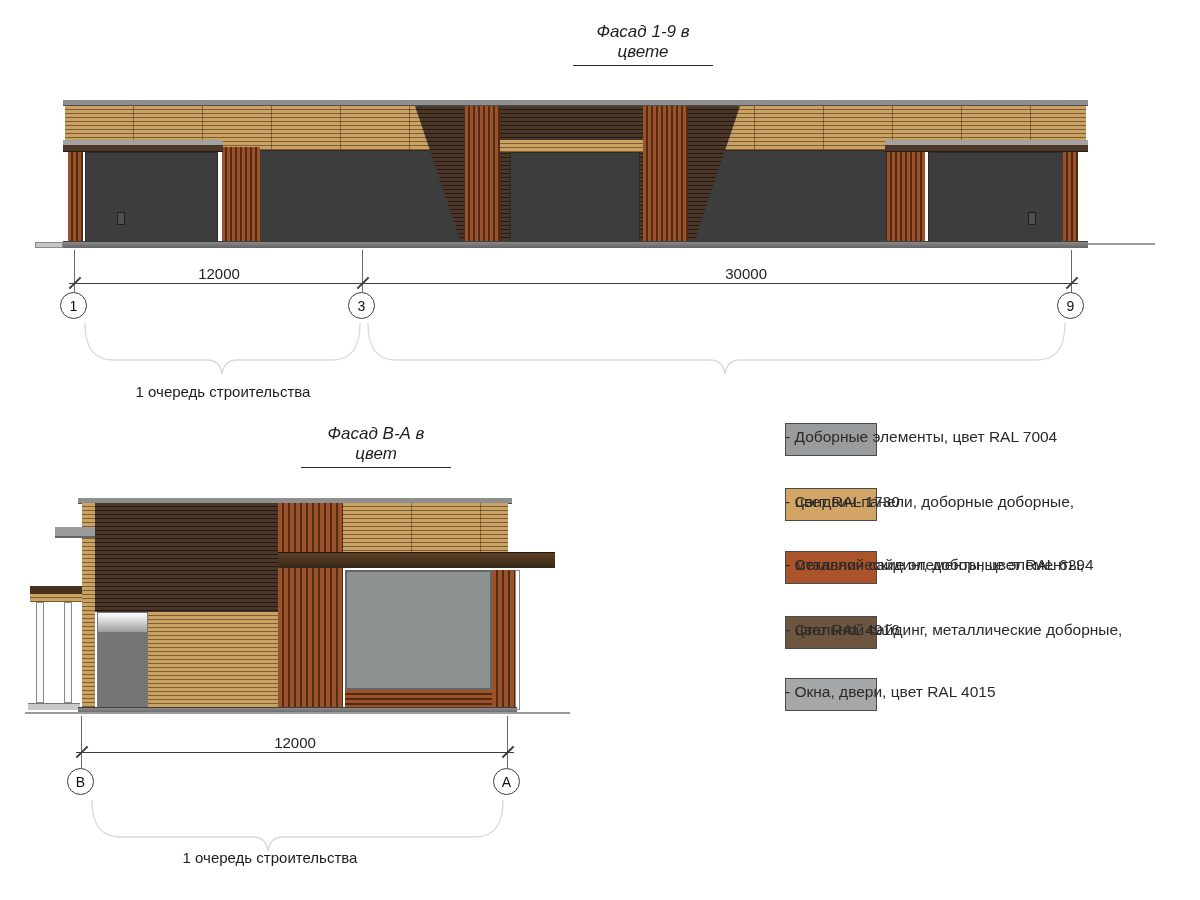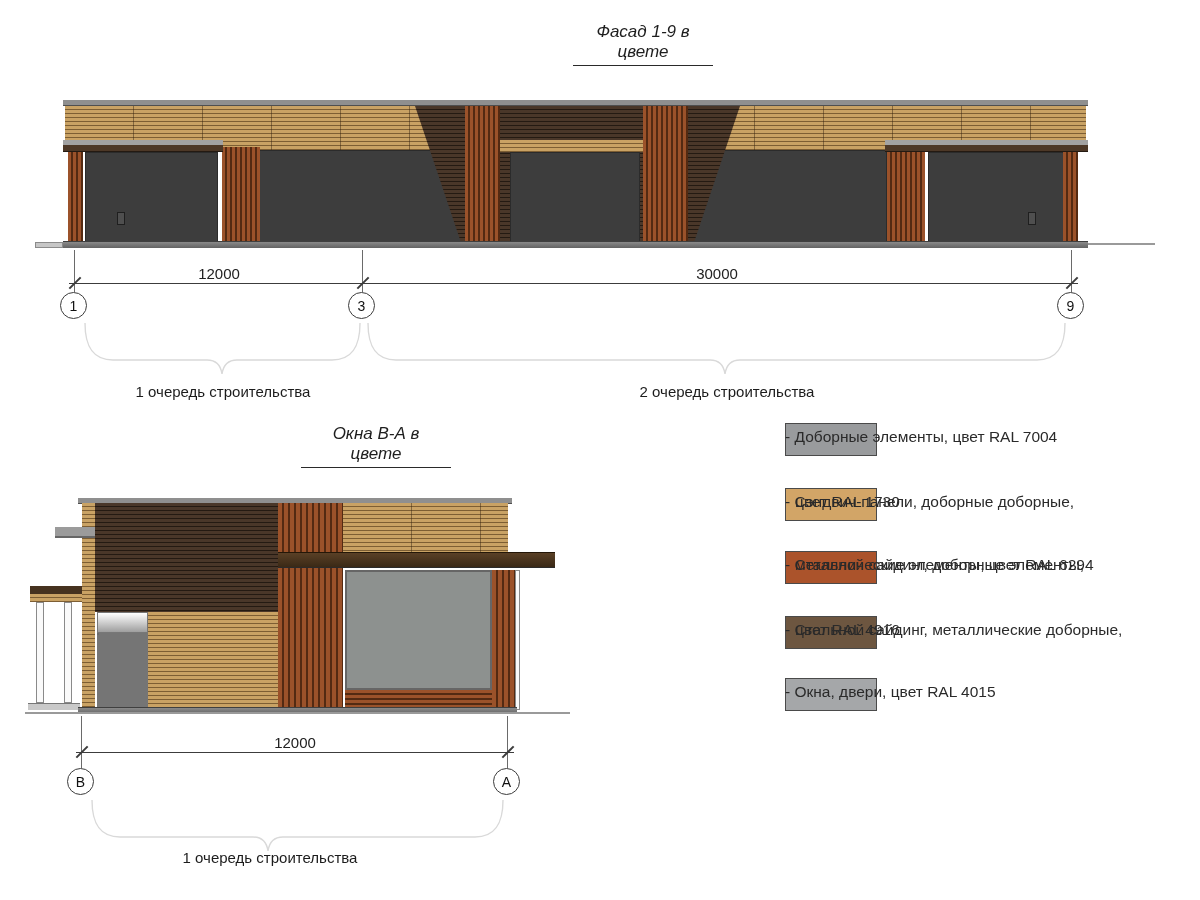--- a/index.html
+++ b/index.html
@@ -170,36 +170,35 @@
   <div style="left:1088px;top:243px;width:67px;height:2px;background:#9a9a9a;"></div>
 
   <div class="ext" style="left:74px;top:250px;height:42px;"></div>
   <div class="ext" style="left:362px;top:250px;height:42px;"></div>
   <div class="ext" style="left:1071px;top:250px;height:42px;"></div>
   <div class="dln" style="left:69px;top:283px;width:1009px;"></div>
   <div class="tick" style="left:67px;top:282px;"></div>
   <div class="tick" style="left:355px;top:282px;"></div>
   <div class="tick" style="left:1064px;top:282px;"></div>
   <div class="dtx" style="left:169px;top:265px;width:100px;">12000</div>
-  <div class="dtx" style="left:667px;top:265px;width:100px;">30000</div>
+  <div class="dtx" style="left:667px;top:265px;width:100px;text-align:right;">30000</div>
   <div class="gc" style="left:60px;top:292px;">1</div>
   <div class="gc" style="left:348px;top:292px;">3</div>
   <div class="gc" style="left:1057px;top:292px;">9</div>
 
   <svg width="1200" height="900" style="left:0;top:0;pointer-events:none;" fill="none" stroke="#d9d9d9" stroke-width="1.4">
     <path d="M 85 323 C 85 347 93 360 113 360 L 207 360 Q 220 360 222 374 Q 224 360 237 360 L 332 360 C 352 360 360 347 360 323"></path>
     <path d="M 368 323 C 368 347 376 360 396 360 L 710 360 Q 723 360 725 374 Q 727 360 740 360 L 1037 360 C 1057 360 1065 347 1065 323"></path>
     <path d="M 92 800 C 92 824 100 837 120 837 L 253 837 Q 266 837 268 851 Q 270 837 283 837 L 475 837 C 495 837 503 824 503 800"></path>
   </svg>
 
   <div class="plbl" style="left:93px;top:383px;width:260px;">1 очередь строительства</div>
-  <div class="plbl" style="left:577px;top:383px;width:300px;">2 очередь строительства</div>
 
   <div class="ttl" style="left:151px;top:424px;width:300px;">
-      <span>Окна В-А в цвете</span>
+      <span>Фасад В-А в цвет</span>
     </div>
 
   <div style="left:25px;top:497px;width:545px;height:218px;">
     <div class="cap" style="left:53px;top:1px;width:434px;height:6px;"></div>
 
     <div style="left:5px;top:89px;width:52px;height:8px;background:#46321f;"></div>
     <div class="tex-tan-h" style="left:5px;top:97px;width:52px;height:8px;"></div>
     <div class="post" style="left:11px;top:105px;width:8px;height:101px;"></div>
     <div class="post" style="left:39px;top:105px;width:8px;height:101px;"></div>
     <div style="left:3px;top:206px;width:52px;height:7px;background:#c9c9c9;border-top:1px solid #777;"></div>

